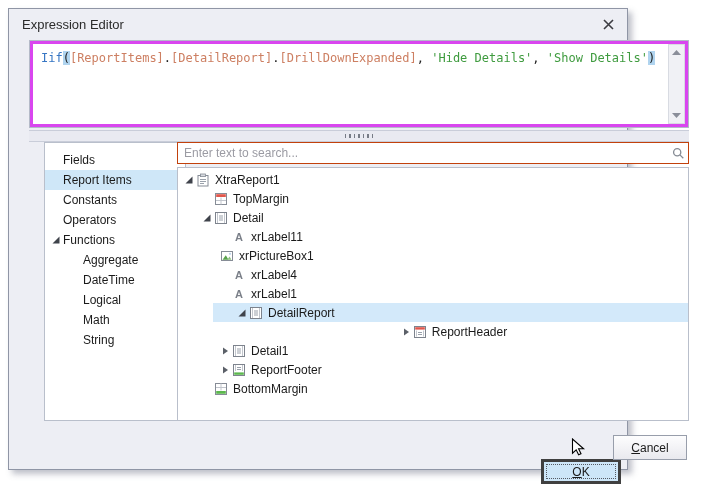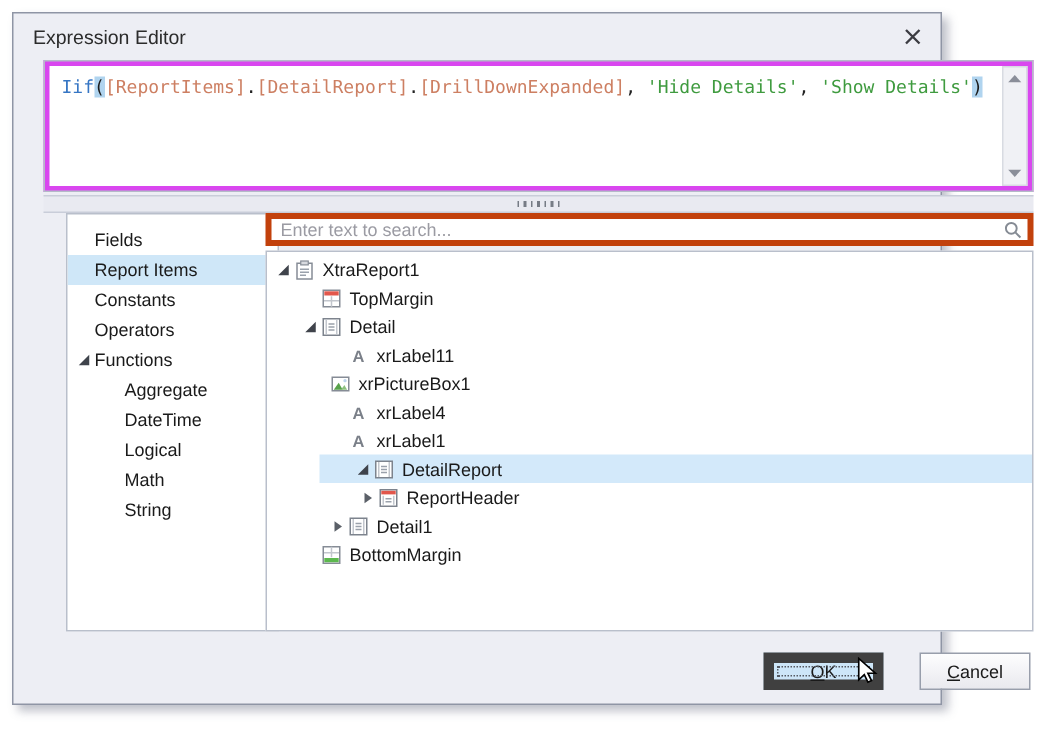--- a/index.html
+++ b/index.html
@@ -33,37 +33,37 @@
   .panel { background:#ffffff; border:1px solid #b9bfcb; position:absolute; }
   .leftpanel { left:20px; top:133px; width:142px; height:279px; padding-top:7px; overflow:hidden;margin-left:15px; }
   .cat-row { height:20px; display:flex; align-items:center; font-size:12px; color:#1a1a1a; cursor:default; }
   .cat-row.sel { background:#cfe7f8; }
   .cat-exp { width:14px; margin-left:4px; display:flex; justify-content:center; }
   .cat-label-0 { padding-left:18px; }
   .cat-label-0e { padding-left:0px; }
   .cat-label-1 { padding-left:38px; }
 
   .searchbox { position:absolute; left:168px; top:133px; width:512px; height:22px;
-               background:#fff; border:4px solid #c2410c; display:flex; align-items:center; }
+               background:#fff; border:1px solid #c2410c; display:flex; align-items:center; }
   .searchbox input { flex:1; border:none; outline:none; font-size:12px; color:#333;
                      padding-left:6px; background:transparent;
                      font-family:"Liberation Sans", sans-serif; }
   .searchbox input::placeholder { color:#9b9ba3; }
   .search-ic { width:20px; display:flex; justify-content:center; cursor:pointer; }
 
   .treepanel { left:168px; top:158px; width:512px; height:254px; padding-top:2px; overflow:hidden; }
   .tree-row { height:19px; display:flex; align-items:center; font-size:12px; color:#1a1a1a; cursor:default; }
   .tree-row.sel { background:#d3e9fa; }
   .t-exp { width:14px; flex:0 0 14px; display:flex; justify-content:center; }
   .t-ico { width:14px; height:14px; flex:0 0 14px; margin-right:5px; display:flex; }
   .t-label { white-space:nowrap; }
 
   .btn { position:absolute; top:426px; height:25px; font-size:12px; color:#1a1a1a;
          display:flex; align-items:center; justify-content:center; cursor:pointer; }
-  .btn-ok { left:500px; width:80px; background:#cde6f8; border:7px solid #404040; }
+  .btn-ok { left:532px; width:80px; background:#cde6f8; border:3px solid #404040;margin-top:24px; }
   .focus-rect { position:absolute; left:2px; top:2px; right:2px; bottom:2px;
                 border:1px dotted #555a63; pointer-events:none; }
   .btn-cancel { left:604px; width:74px; background:linear-gradient(#fdfdfe,#e9e9ee);
                 border:1px solid #989eab; }
   .btn u { text-decoration:underline; }
   .cursor { position:absolute; left:562px; top:429px; width:16px; height:20px; pointer-events:none; z-index:5; }
 </style>
 </head>
 <body>
 
@@ -239,21 +239,21 @@
         </span>
         <span class="t-ico">
           <svg width="14" height="14" viewBox="0 0 14 14">
             <rect x="1.5" y="1.5" width="11" height="11" fill="#fff" stroke="#7d838d"></rect>
             <path d="M3.5 2v10M10.5 2v10" stroke="#c2c6cd"></path>
             <path d="M5 5h4M5 7h4M5 9h4" stroke="#9aa1ab"></path>
           </svg>
         </span>
         <span class="t-label">DetailReport</span>
       </div>
-      <div class="tree-row" style="padding-left: 60px;">
+      <div class="tree-row" style="padding-left: 40px; justify-content: center;">
         <span class="t-exp">
           <svg width="10" height="10" viewBox="0 0 10 10">
             <polygon points="3,1.5 8,5 3,8.5" fill="#5b6068"></polygon>
           </svg>
         </span>
         <span class="t-ico">
           <svg width="14" height="14" viewBox="0 0 14 14">
             <rect x="1.5" y="1.5" width="11" height="11" fill="#fff" stroke="#7d838d"></rect>
             <rect x="2.2" y="2.2" width="9.6" height="2.4" fill="#e2574c"></rect>
             <path d="M3.5 5.5v6M10.5 5.5v6" stroke="#c2c6cd"></path>
@@ -270,20 +270,36 @@
         </span>
         <span class="t-ico">
           <svg width="14" height="14" viewBox="0 0 14 14">
             <rect x="1.5" y="1.5" width="11" height="11" fill="#fff" stroke="#7d838d"></rect>
             <path d="M3.5 2v10M10.5 2v10" stroke="#c2c6cd"></path>
             <path d="M5 5h4M5 7h4M5 9h4" stroke="#9aa1ab"></path>
           </svg>
         </span>
         <span class="t-label">Detail1</span>
       </div>
+      <div class="tree-row" style="padding-left: 40px;">
+        <span class="t-exp">
+          <svg width="10" height="10" viewBox="0 0 10 10">
+            <polygon points="3,1.5 8,5 3,8.5" fill="#5b6068"></polygon>
+          </svg>
+        </span>
+        <span class="t-ico">
+          <svg width="14" height="14" viewBox="0 0 14 14">
+            <rect x="1.5" y="1.5" width="11" height="11" fill="#fff" stroke="#7d838d"></rect>
+            <rect x="2.2" y="9.4" width="9.6" height="2.4" fill="#5cb84e"></rect>
+            <path d="M3.5 2v6M10.5 2v6" stroke="#c2c6cd"></path>
+            <path d="M5 4.5h4M5 6.5h4" stroke="#9aa1ab"></path>
+          </svg>
+        </span>
+        <span class="t-label">ReportFooter</span>
+      </div>
       <div class="tree-row" style="padding-left: 22px;">
         <span class="t-exp"></span>
         <span class="t-ico">
           <svg width="14" height="14" viewBox="0 0 14 14">
             <rect x="1.5" y="1.5" width="11" height="11" fill="#fff" stroke="#868c96"></rect>
             <rect x="2.2" y="9" width="9.6" height="2.8" fill="#5cb84e"></rect>
             <path d="M2 5.5h10M7 1.5v7" stroke="#c2c6cd"></path>
           </svg>
         </span>
         <span class="t-label">BottomMargin</span>

